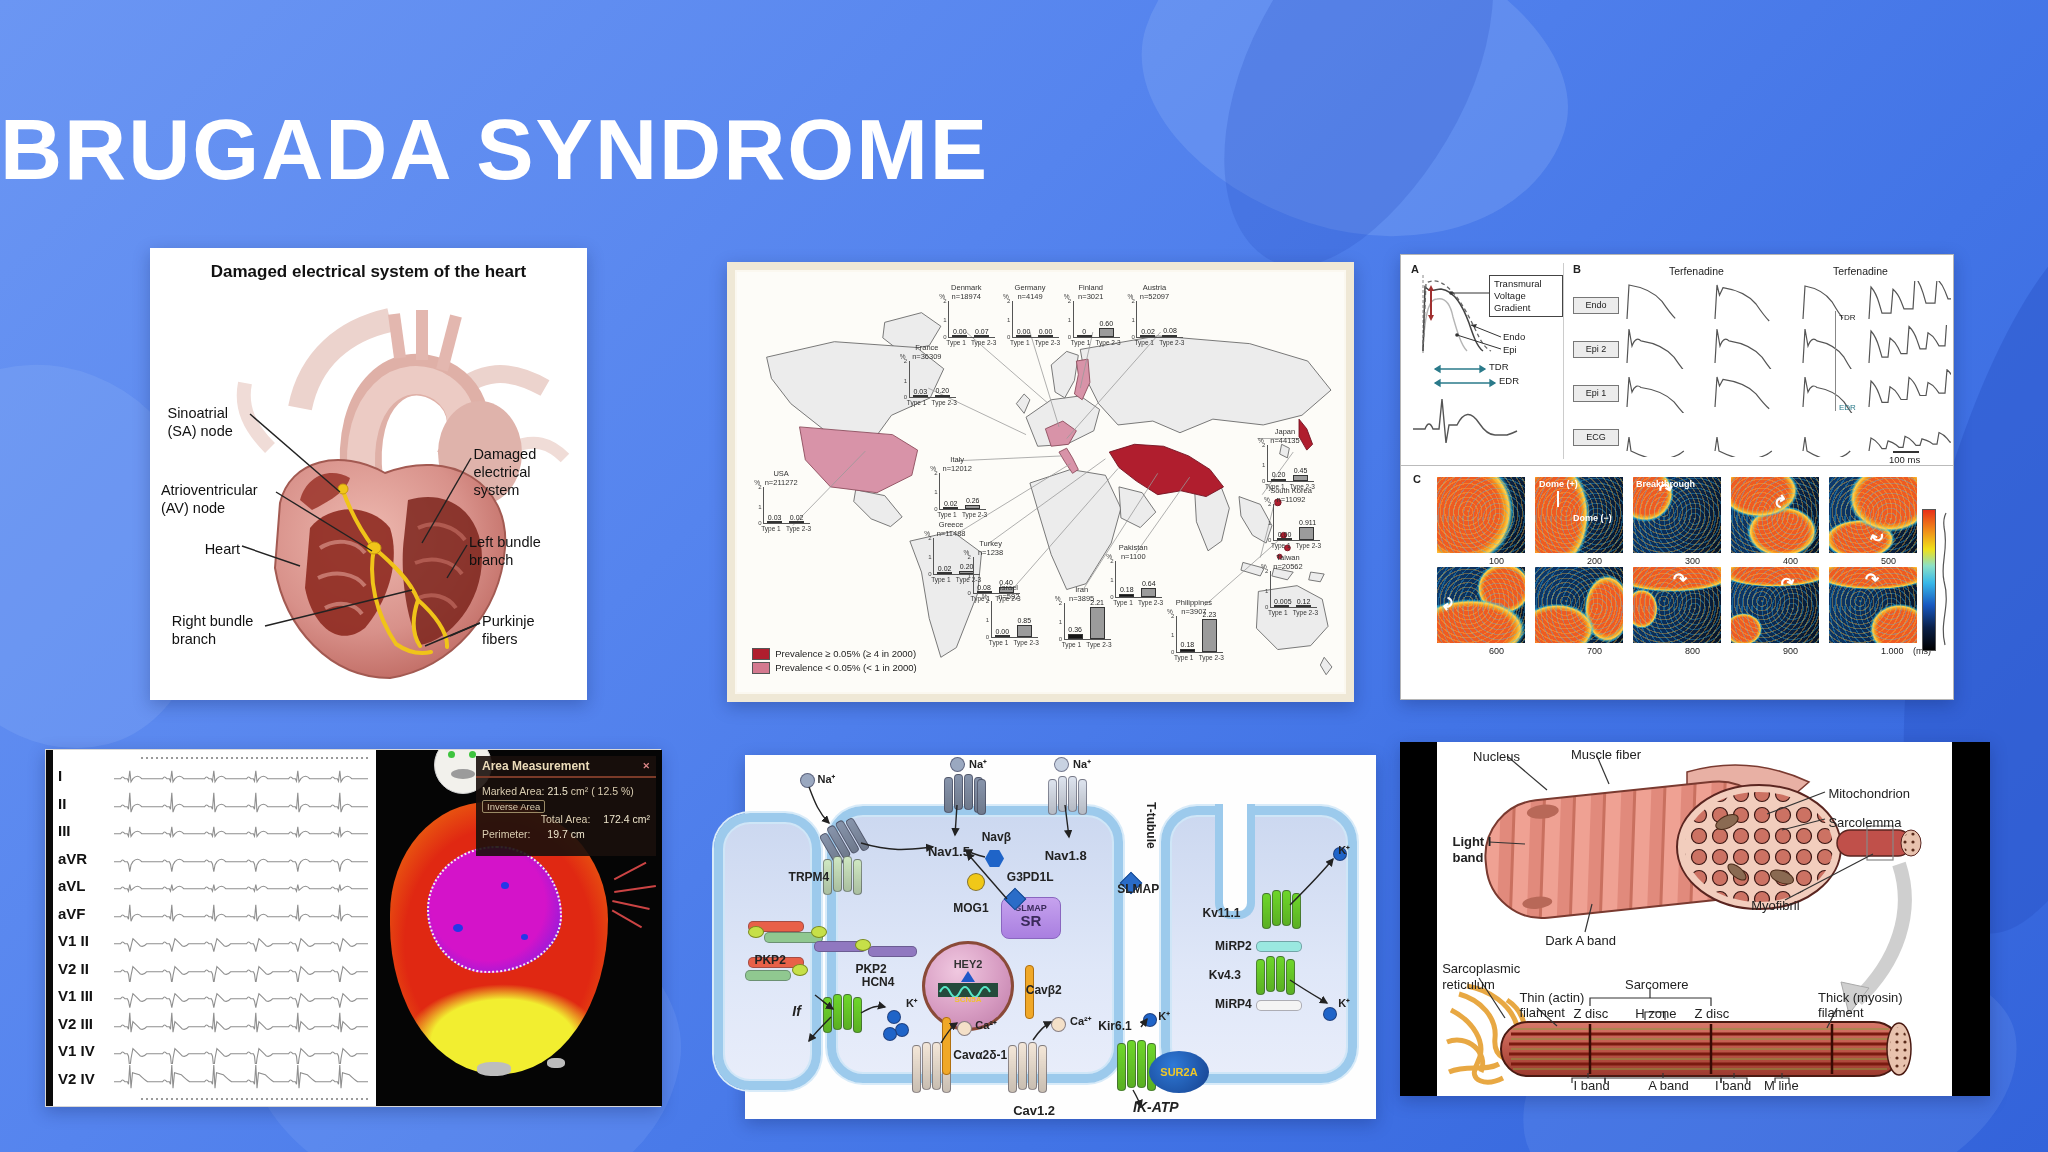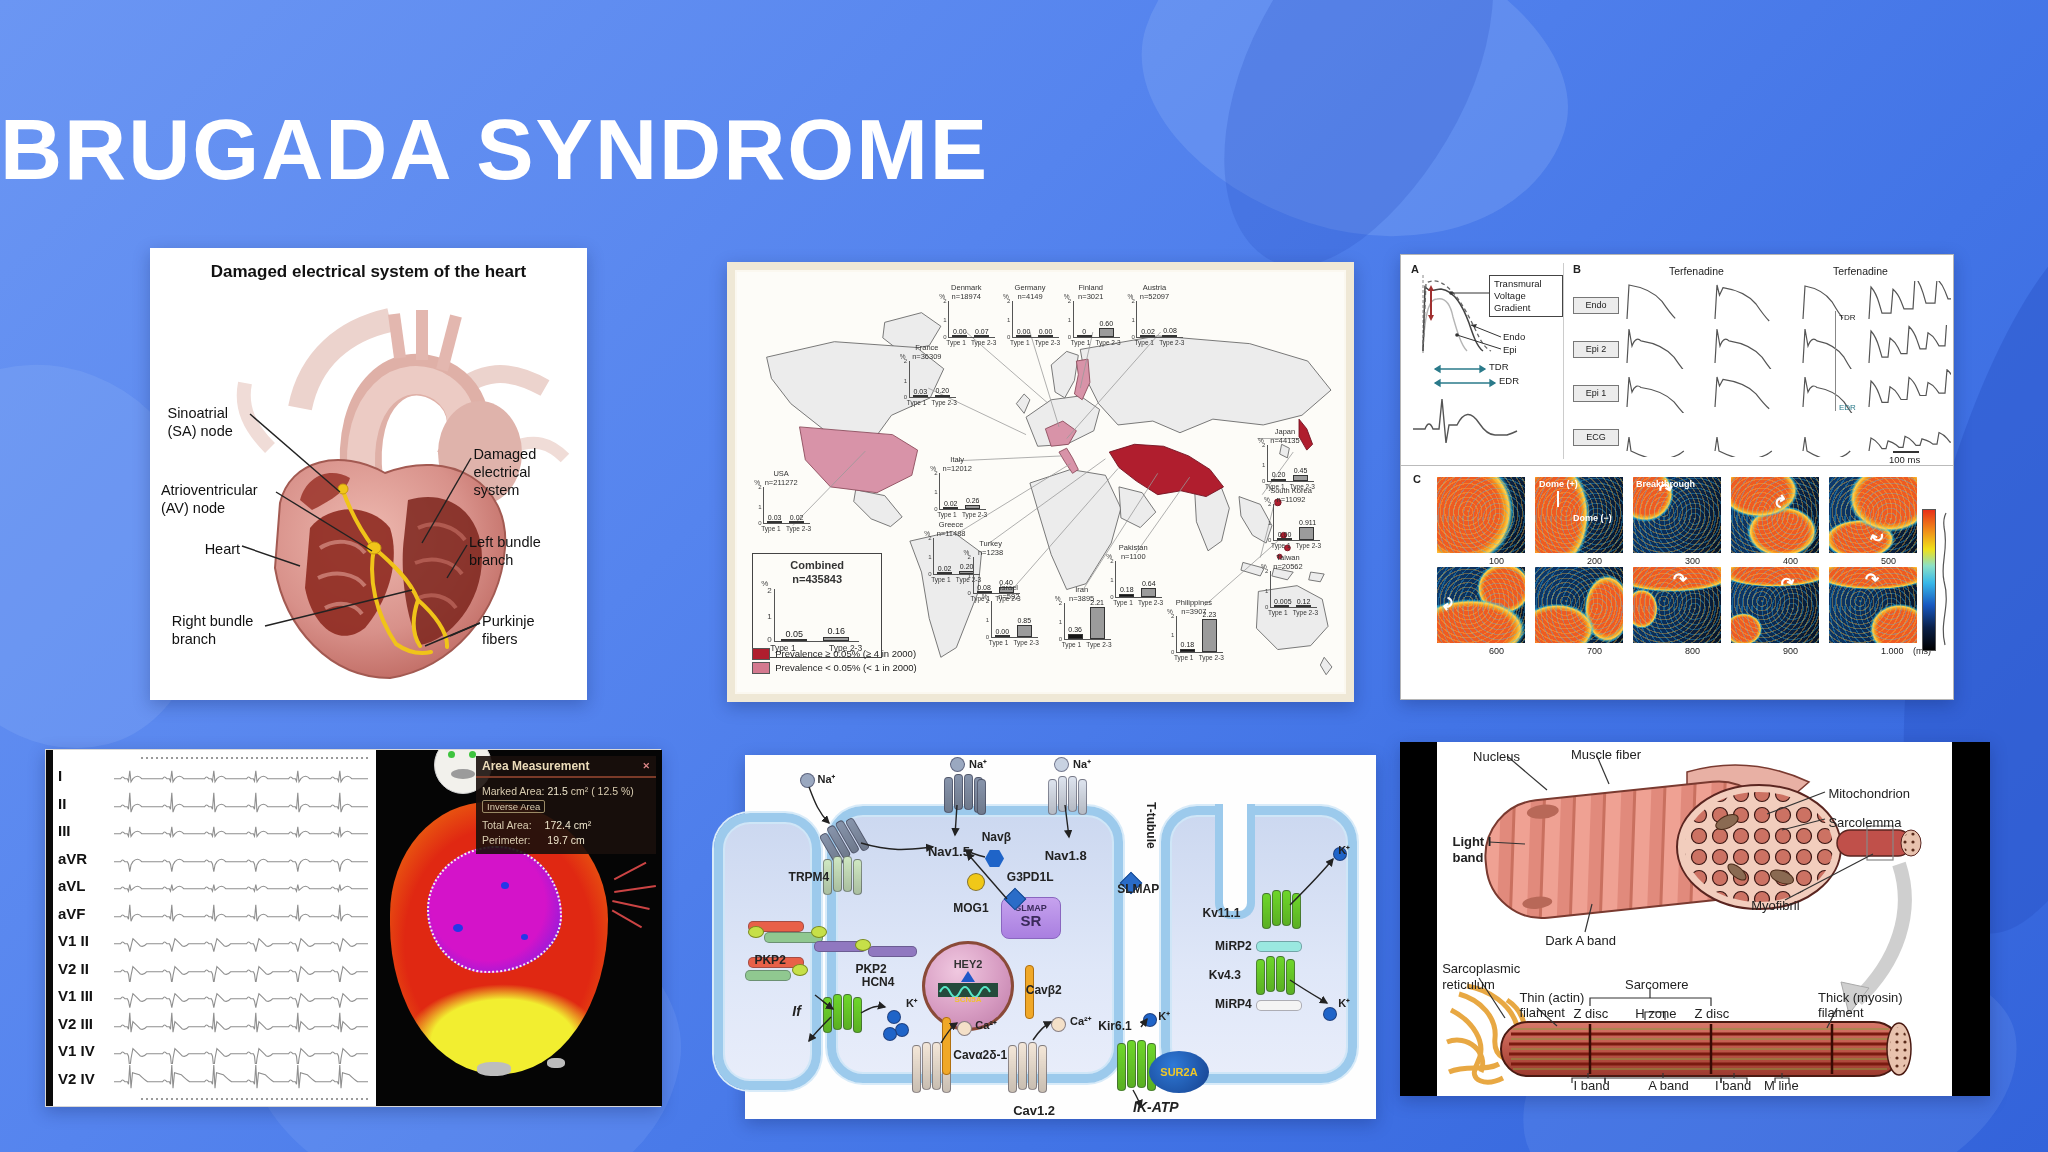--- a/index.html
+++ b/index.html
@@ -77,21 +77,21 @@
     border:2px dotted #f2f2f2;box-sizing:border-box;}
   .ep-spot{position:absolute;border-radius:50%;background:#2437e8;}
   .ep-gray{position:absolute;background:#bdbdbd;border-radius:40%;}
   .ep-face{position:absolute;width:56px;height:56px;border-radius:50%;background:#f2f1ec;border:1px solid #cfcfcf;}
   .ep-eye{position:absolute;width:7px;height:7px;border-radius:50%;background:#3ec43e;top:14px;}
   .ep-mouth{position:absolute;width:24px;height:10px;border-radius:50%;background:#9b9b9b;left:16px;top:32px;}
   .cathline{position:absolute;height:1.5px;background:#c44;}
   .meas-box{position:absolute;right:6px;top:6px;width:180px;background:rgba(26,16,12,.9);color:#d9ccb0;font-size:10.5px;}
   .meas-title{padding:3px 6px;font-weight:700;font-size:12px;color:#ecdcba;border-bottom:2px solid #7a3a28;display:flex;justify-content:space-between;align-items:center;}
   .meas-close{color:#d88;font-size:9px;cursor:default;}
-  .meas-body{padding:4px 6px 8px;border-radius:11px;}
+  .meas-body{padding:4px 6px 16px;border-radius:11px;}
   .meas-row{margin-top:3px;}
   .meas-btn{display:inline-block;border:1px solid #9a8a66;border-radius:2px;padding:0 4px;font-size:9.5px;margin-top:3px;}
   .meas-val{color:#efe6cd;}
 
   
   #channel-panel{left:745px;top:755px;width:631px;height:364px;background:#fefefe;}
   .cell{position:absolute;border:9px solid #9ccaec;border-radius:36px;
     background:linear-gradient(180deg,#ccd8f0 0%,#dfe7f8 60%,#e8edfa 100%);
     box-shadow:inset 0 0 0 2px #cfe6f7,0 0 0 2px #d8ebf9;box-sizing:border-box;}
   .notch{position:absolute;background:#fefefe;border:8px solid #9ccaec;border-top:none;
@@ -526,37 +526,20 @@
               <span class="mc-v mc-v1" style="bottom:2px;">0.005</span>
               <span class="mc-v mc-v2" style="bottom:2.7279999999999998px;">0.12</span>
               <div class="mc-bar mc-b1" style="height:1px;"></div>
               <div class="mc-bar mc-b2" style="height:1.728px;"></div>
             </div>
             <div class="mc-x">
               <span>Type 1</span>
               <span>Type 2-3</span>
             </div>
           </div>
-          <div class="mini-chart big" style="left: 2.5%; top: 67%;">
-            <div class="mc-head"><span>Combined</span><br><span>n=435843</span></div>
-            <div class="mc-plot">
-              <span class="mc-pct">%</span>
-              <span class="mc-t" style="top:-3px;">2</span>
-              <span class="mc-t" style="top:45%;">1</span>
-              <span class="mc-t" style="bottom:-3px;">0</span>
-              <span class="mc-v mc-v1" style="bottom:2.04px;">0.05</span>
-              <span class="mc-v mc-v2" style="bottom:4.328px;">0.16</span>
-              <div class="mc-bar mc-b1" style="height:1.04px;"></div>
-              <div class="mc-bar mc-b2" style="height:3.3280000000000003px;"></div>
-            </div>
-            <div class="mc-x">
-              <span>Type 1</span>
-              <span>Type 2-3</span>
-            </div>
-          </div>
         </div>
       <div id="map-legend" style="position:absolute;left:2.5%;top:89%;">
           <div class="lg-row">
             <span class="lg-sw" style="background:#b01e2e;"></span>
             <span>Prevalence ≥ 0.05% (≥ 4 in 2000)</span>
           </div>
           <div class="lg-row">
             <span class="lg-sw" style="background:#d4798f;"></span>
             <span>Prevalence &lt; 0.05% (&lt; 1 in 2000)</span>
           </div>
@@ -777,21 +760,21 @@
           <span>Area Measurement</span>
           <span class="meas-close">✕</span>
         </div>
         <div class="meas-body">
           <div class="meas-row">
             <span>Marked Area:</span>
             <span class="meas-val">21.5</span>
             <span>cm² (  12.5 %)</span>
           </div>
           <div class="meas-btn">Inverse Area</div>
-          <div class="meas-row" style="margin-top:6px;">
+          <div class="meas-row" style="margin-top:0;text-align:right;">
             <span>Total Area:</span>
             <span class="meas-val" style="margin-left:10px;">172.4 cm²</span>
           </div>
           <div class="meas-row">
             <span>Perimeter:</span>
             <span class="meas-val" style="margin-left:14px;">19.7 cm</span>
           </div>
         </div>
       </div>
     </div>

